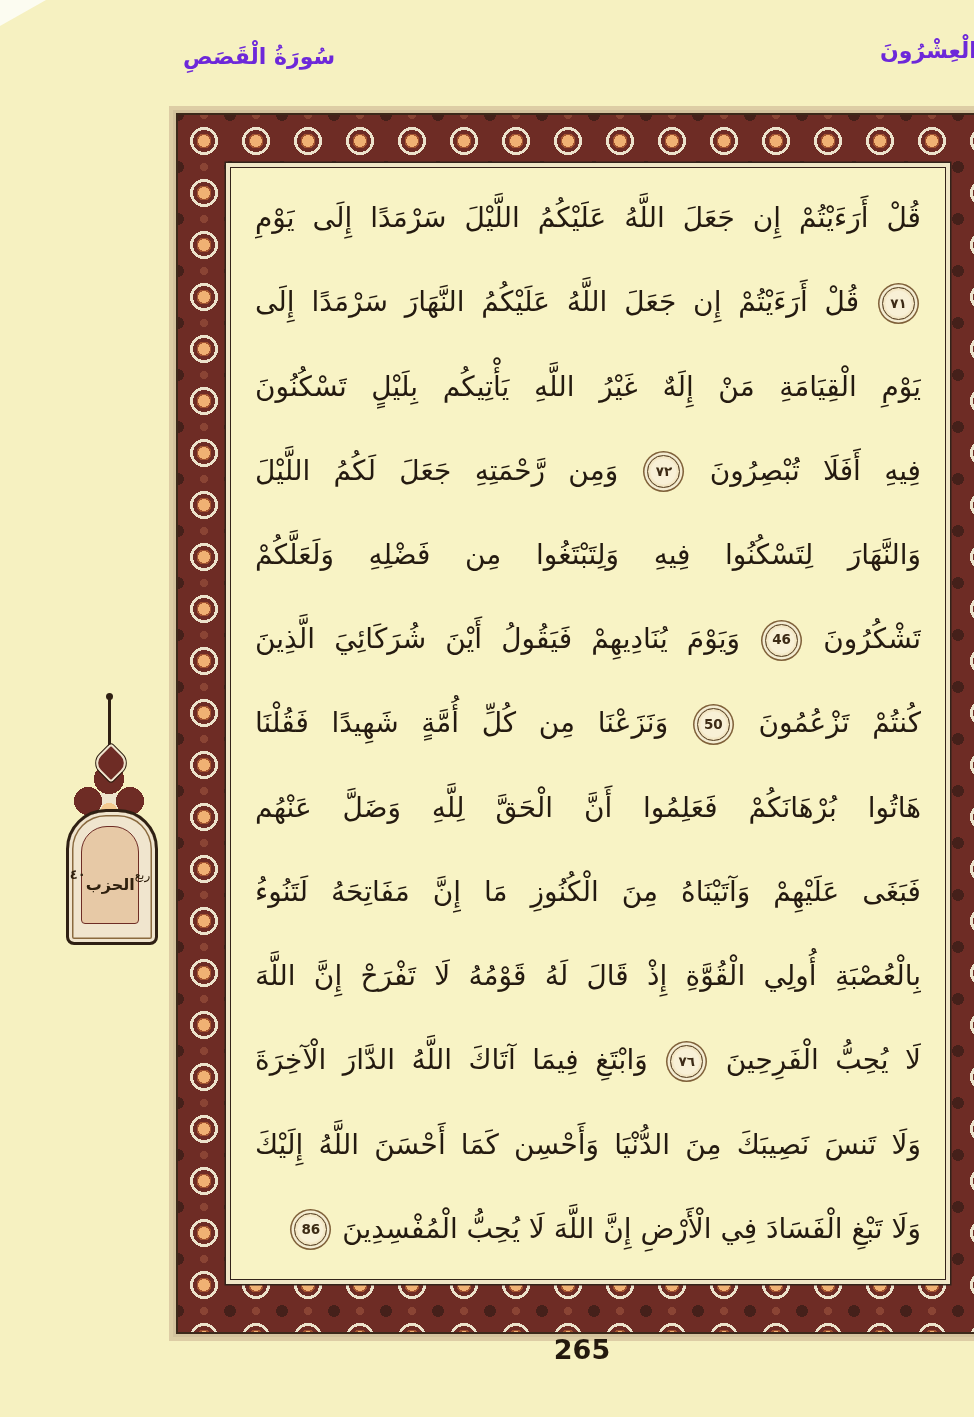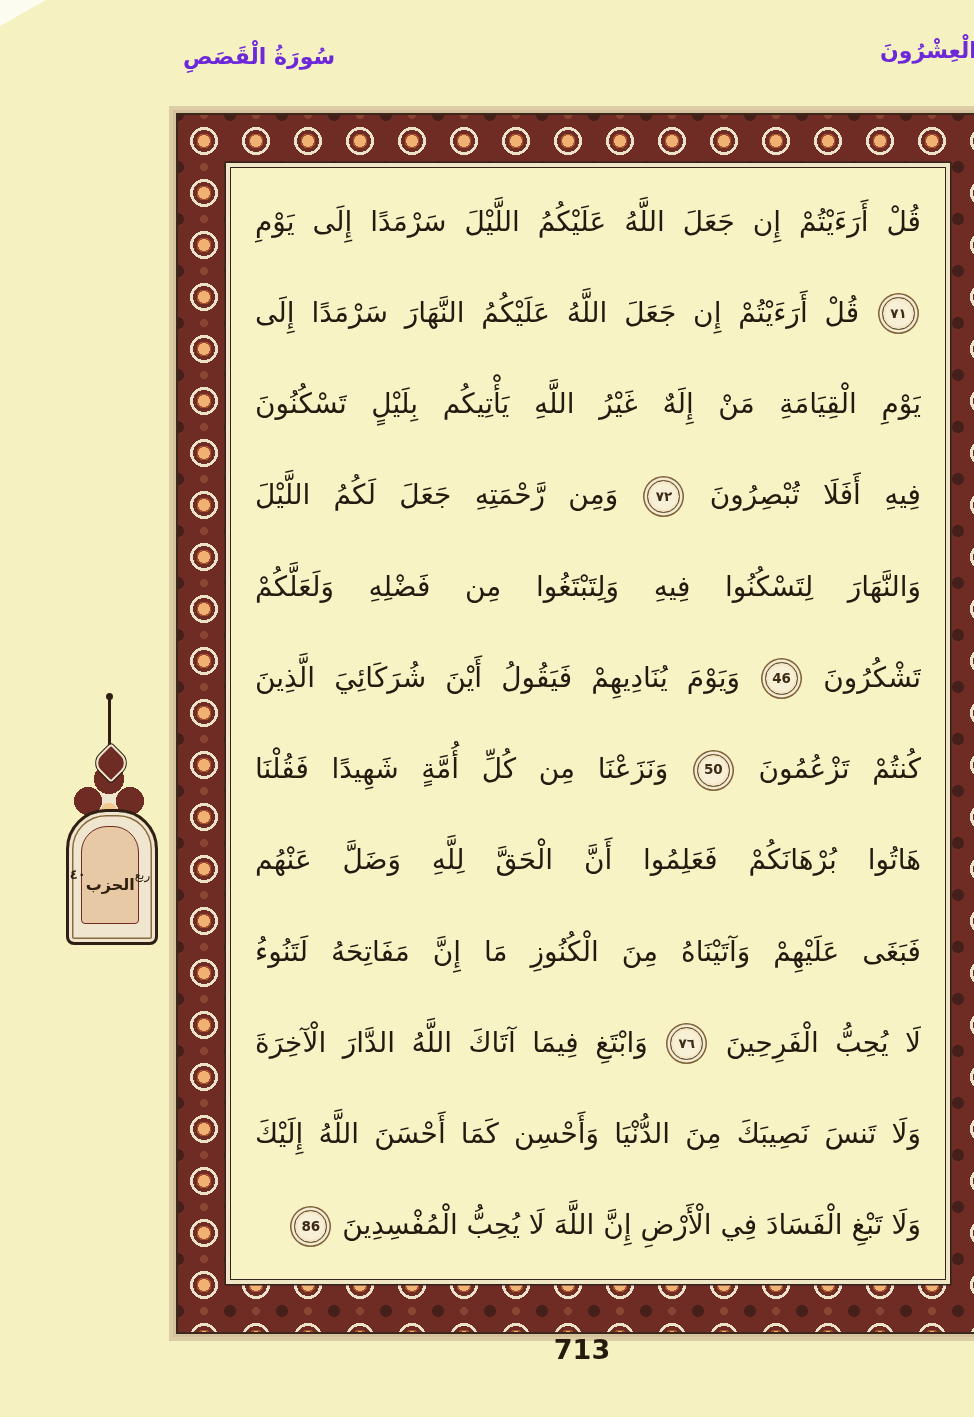--- a/index.html
+++ b/index.html
@@ -144,34 +144,35 @@
       <div class="textblock" id="textblock">
           <div class="qline"><span>قُلْ أَرَءَيْتُمْ إِن جَعَلَ اللَّهُ عَلَيْكُمُ اللَّيْلَ سَرْمَدًا إِلَى يَوْمِ</span></div>
           <div class="qline"><span class="ayah">٧١</span> <span>قُلْ أَرَءَيْتُمْ إِن جَعَلَ اللَّهُ عَلَيْكُمُ النَّهَارَ سَرْمَدًا إِلَى</span></div>
           <div class="qline"><span>يَوْمِ الْقِيَامَةِ مَنْ إِلَهٌ غَيْرُ اللَّهِ يَأْتِيكُم بِلَيْلٍ تَسْكُنُونَ</span></div>
           <div class="qline"><span>فِيهِ أَفَلَا تُبْصِرُونَ</span> <span class="ayah">٧٢</span> <span>وَمِن رَّحْمَتِهِ جَعَلَ لَكُمُ اللَّيْلَ</span></div>
           <div class="qline"><span>وَالنَّهَارَ لِتَسْكُنُوا فِيهِ وَلِتَبْتَغُوا مِن فَضْلِهِ وَلَعَلَّكُمْ</span></div>
           <div class="qline"><span>تَشْكُرُونَ</span> <span class="ayah">46</span> <span>وَيَوْمَ يُنَادِيهِمْ فَيَقُولُ أَيْنَ شُرَكَائِيَ الَّذِينَ</span></div>
           <div class="qline"><span>كُنتُمْ تَزْعُمُونَ</span> <span class="ayah">50</span> <span>وَنَزَعْنَا مِن كُلِّ أُمَّةٍ شَهِيدًا فَقُلْنَا</span></div>
           <div class="qline"><span>هَاتُوا بُرْهَانَكُمْ فَعَلِمُوا أَنَّ الْحَقَّ لِلَّهِ وَضَلَّ عَنْهُم</span></div>
           <div class="qline"><span>فَبَغَى عَلَيْهِمْ وَآتَيْنَاهُ مِنَ الْكُنُوزِ مَا إِنَّ مَفَاتِحَهُ لَتَنُوءُ</span></div>
+          <div class="qline"><span>بِالْعُصْبَةِ أُولِي الْقُوَّةِ إِذْ قَالَ لَهُ قَوْمُهُ لَا تَفْرَحْ إِنَّ اللَّهَ</span></div>
           <div class="qline"><span>لَا يُحِبُّ الْفَرِحِينَ</span> <span class="ayah">٧٦</span> <span>وَابْتَغِ فِيمَا آتَاكَ اللَّهُ الدَّارَ الْآخِرَةَ</span></div>
           <div class="qline"><span>وَلَا تَنسَ نَصِيبَكَ مِنَ الدُّنْيَا وَأَحْسِن كَمَا أَحْسَنَ اللَّهُ إِلَيْكَ</span></div>
           <div class="qline"><span>وَلَا تَبْغِ الْفَسَادَ فِي الْأَرْضِ إِنَّ اللَّهَ لَا يُحِبُّ الْمُفْسِدِينَ</span> <span class="ayah">86</span></div>
         </div>
     </div>
   </div>
 
   <div class="hizb">
     <div class="stem"></div>
     <div class="crest"></div>
     <div class="body">
       <div class="inner">
         <div class="t1">ربع</div>
         <div class="t2">الحزب</div>
         <div class="t3">٤٠</div>
       </div>
     </div>
   </div>
 
-  <div class="pagenum">713</div>
+  <div class="pagenum">265</div>
 
 </div>
 
 </body></html>

